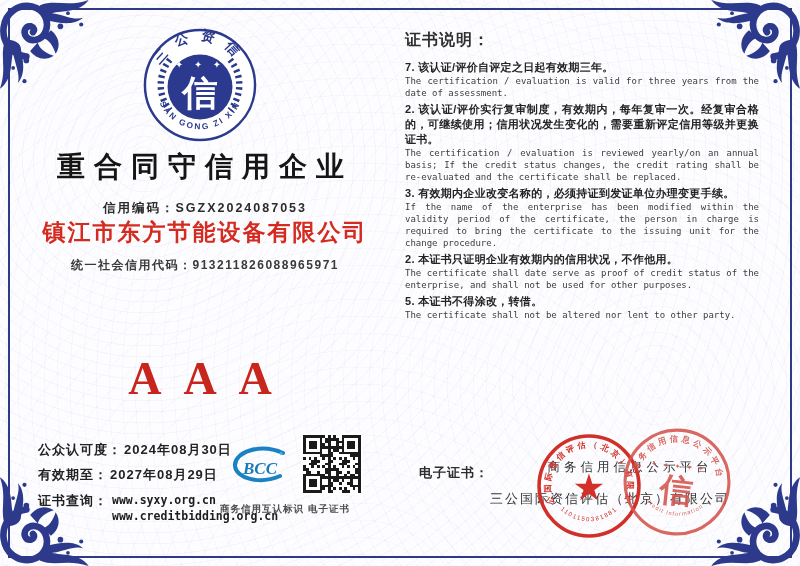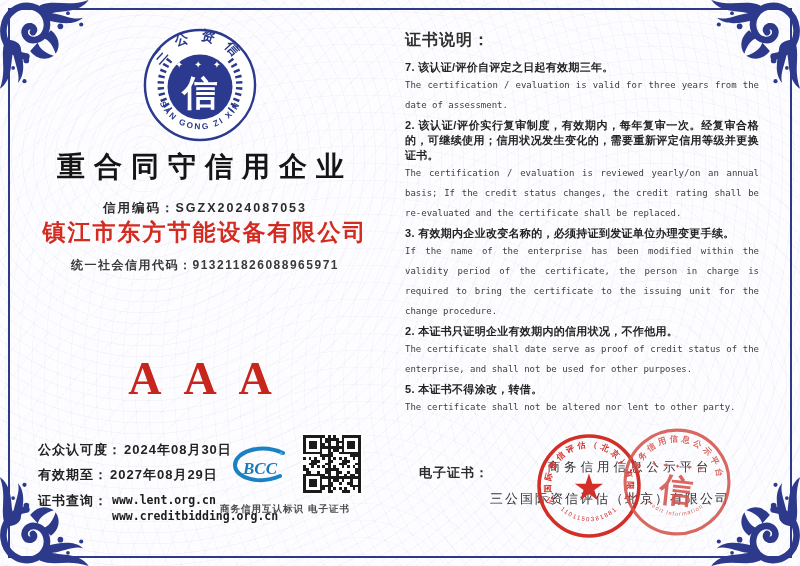--- a/index.html
+++ b/index.html
@@ -33,21 +33,21 @@
   .bcc-box{left:226px;top:446px;width:66px;height:44px;}
   .qr{left:301px;top:433px;width:62px;height:62px;display:grid;grid-template-rows:repeat(21,1fr);grid-template-columns:repeat(21,1fr);background:#fff;padding:2px;box-sizing:border-box;}
   .qr i{background:#1b1b1b;display:block;}
   .cap1{left:218px;top:503px;width:88px;text-align:center;font-size:9.5px;font-weight:700;color:#4a4a4a;letter-spacing:1px;}
   .cap2{left:304px;top:503px;width:50px;text-align:center;font-size:9.5px;font-weight:700;color:#4a4a4a;letter-spacing:1px;}
   
   .notes-title{left:405px;top:30px;font-size:16px;font-weight:700;color:#2e2e2e;letter-spacing:1px;}
   .notes{left:405px;top:60px;width:354px;}
   .note{margin-bottom:3px;}
   .note .zh{font-size:11px;font-weight:700;color:#232323;line-height:15px;letter-spacing:0.3px;text-align:justify;}
-  .note .en{font-family:"DejaVu Sans Mono",monospace;font-size:9px;color:#3c3c3c;line-height:20px;text-align:justify;}
+  .note .en{font-family:"DejaVu Sans Mono",monospace;font-size:9px;color:#3c3c3c;line-height:12px;text-align:justify;}
   .issuer-lbl{left:419px;top:464px;font-size:13px;font-weight:700;color:#2e2e2e;letter-spacing:1px;z-index:4;}
   .issuer-l1{left:498px;top:459px;width:264px;text-align:center;font-size:12.5px;color:#333;letter-spacing:4px;z-index:2;}
   .issuer-l2{left:452px;top:490px;width:316px;text-align:center;font-size:13px;color:#333;letter-spacing:2px;z-index:2;}
   .seal{z-index:3;}
   .seal-left{left:536px;top:433px;width:106px;height:106px;}
   .seal-right{left:622px;top:427px;width:110px;height:110px;opacity:0.88;transform:rotate(6deg);}
   .logo{left:141px;top:26px;width:118px;height:118px;}
 </style>
 </head>
 <body>
@@ -113,21 +113,21 @@
 
   <div class="abs uscc"><span>统一社会信用代码：</span><span>913211826088965971</span></div>
 
 
   <div class="abs rating">AAA</div>
 
   <div class="abs meta-row" style="top:441px"><span class="lbl">公众认可度：</span><span>2024年08月30日</span></div>
   <div class="abs meta-row" style="top:466px"><span class="lbl">有效期至：</span><span>2027年08月29日</span></div>
   <div class="abs url-lbl">证书查询：</div>
   <div class="abs urls">
-    <div>www.lent.org.cn</div>
+    <div>www.syxy.org.cn</div>
     <div>www.creditbidding.org.cn</div>
   </div>
 
   <svg class="abs bcc-box" viewBox="0 0 66 44">
     <path d="M57 7 C34 -3 8 6 9 20 C10 32 33 39 54 30" fill="none" stroke="#1a82c2" stroke-width="4" stroke-linecap="round"></path>
     <text x="34" y="28" font-size="17" font-weight="bold" font-style="italic" fill="#1a7ab8" text-anchor="middle" font-family="Liberation Serif,serif">BCC</text>
     <text x="52" y="10" font-size="7" fill="#53aede">✦</text>
   </svg>
 
   <div class="abs qr">

